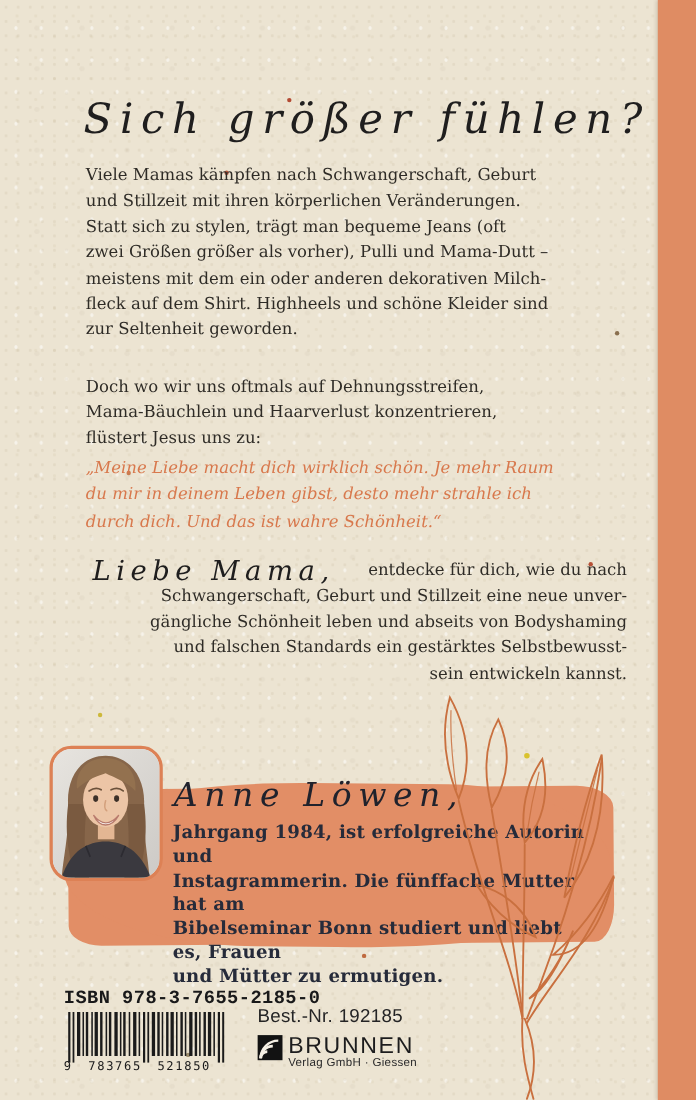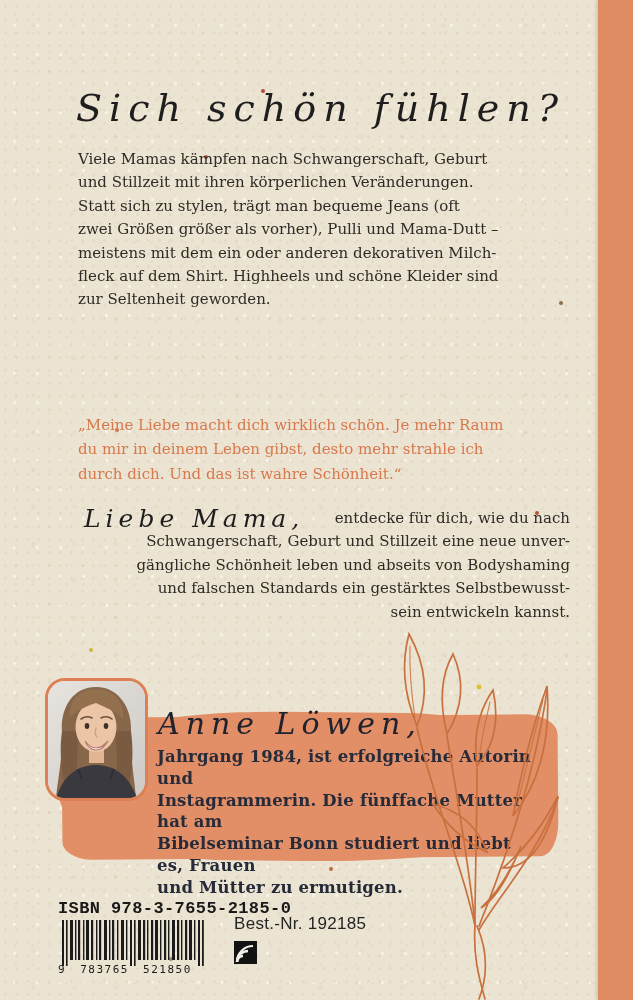--- a/index.html
+++ b/index.html
@@ -23,21 +23,21 @@
       560px 302px 0 1px #8a6f4e, 262px 90px 0 1px #b34a33,
       170px 958px 0 1px #9a8a6a;}
   .script{
     font-family:"DejaVu Serif",serif;font-style:italic;font-weight:400;
     color:var(--script,#1f1e1e);
   }
   .headline{position:absolute;left:76px;top:86px;font-size:38px;letter-spacing:7px;white-space:nowrap;}
   .bodyblock{position:absolute;left:78px;width:492px;font-size:15px;line-height:23.4px;white-space:pre-line;}
   .intro{top:148px;}
   .focus{top:340px;}
-  .quote{top:413px;color:var(--quote,#d8784c);line-height:24.4px;}
+  .quote{top:413px;font-style:italic;color:var(--quote,#d8784c);line-height:24.4px;}
   .salutation{position:absolute;left:84px;top:504px;font-size:25px;letter-spacing:5px;white-space:nowrap;}
   .closing{top:507px;text-indent:198px;text-align:right;}
 
   
   .blob{position:absolute;left:62px;top:716px;width:496px;height:142px;
     background:var(--accent,#e28e66);
     border-radius:22px 34px 18px 30px / 30px 20px 34px 18px;
     transform:rotate(-0.45deg);}
   .blob::before{content:"";position:absolute;inset:-4px 2px -3px -4px;background:var(--accent,#e28e66);
     border-radius:45% 30% 50% 35% / 35% 50% 30% 45%;transform:rotate(1deg);}
@@ -67,30 +67,33 @@
   .pub-text .pub-sub{font-family:"Liberation Sans",sans-serif;font-size:10.5px;color:#2a2a2b;
     letter-spacing:0.3px;line-height:11px;}
 </style>
 </head>
 <body>
 
 <div class="page">
 
   <div class="specks"></div>
 
-  <div class="script headline">Sich schön fühlen?</div>
+  <div class="script headline">Sich größer fühlen?</div>
 
   <div class="bodyblock intro">Viele Mamas kämpfen nach Schwangerschaft, Geburt
 und Stillzeit mit ihren körperlichen Veränderungen.
 Statt sich zu stylen, trägt man bequeme Jeans (oft
 zwei Größen größer als vorher), Pulli und Mama-Dutt –
 meistens mit dem ein oder anderen dekorativen Milch-
 fleck auf dem Shirt. Highheels und schöne Kleider sind
 zur Seltenheit geworden.</div>
 
+  <div class="bodyblock focus">Doch wo wir uns oftmals auf Dehnungsstreifen,
+Mama-Bäuchlein und Haarverlust konzentrieren,
+flüstert Jesus uns zu:</div>
 
   <div class="bodyblock quote">„Meine Liebe macht dich wirklich schön. Je mehr Raum
 du mir in deinem Leben gibst, desto mehr strahle ich
 durch dich. Und das ist wahre Schönheit.“</div>
 
   <div class="script salutation">Liebe Mama,</div>
 
   <div class="bodyblock closing">entdecke für dich, wie du nach
 Schwangerschaft, Geburt und Stillzeit eine neue unver-
 gängliche Schönheit leben und abseits von Bodyshaming
@@ -203,16 +206,20 @@
 
   <div class="publisher">
     <svg width="23" height="23" viewBox="0 0 23 23">
       <rect width="23" height="23" fill="#121212"></rect>
       <g stroke="#f4efe4" fill="none">
         <path d="M3 21 A 6 6 0 0 1 9 15" stroke-width="2.6"></path>
         <path d="M3 21 A 11 11 0 0 1 14 10" stroke-width="2.4"></path>
         <path d="M3 21 A 16 16 0 0 1 19 5" stroke-width="2.2"></path>
       </g>
     </svg>
+    <div class="pub-text">
+      <div class="pub-name">BRUNNEN</div>
+      <div class="pub-sub">Verlag GmbH · Giessen</div>
+    </div>
   </div>
 
   <div class="spine"></div>
 </div>
 
 </body></html>

